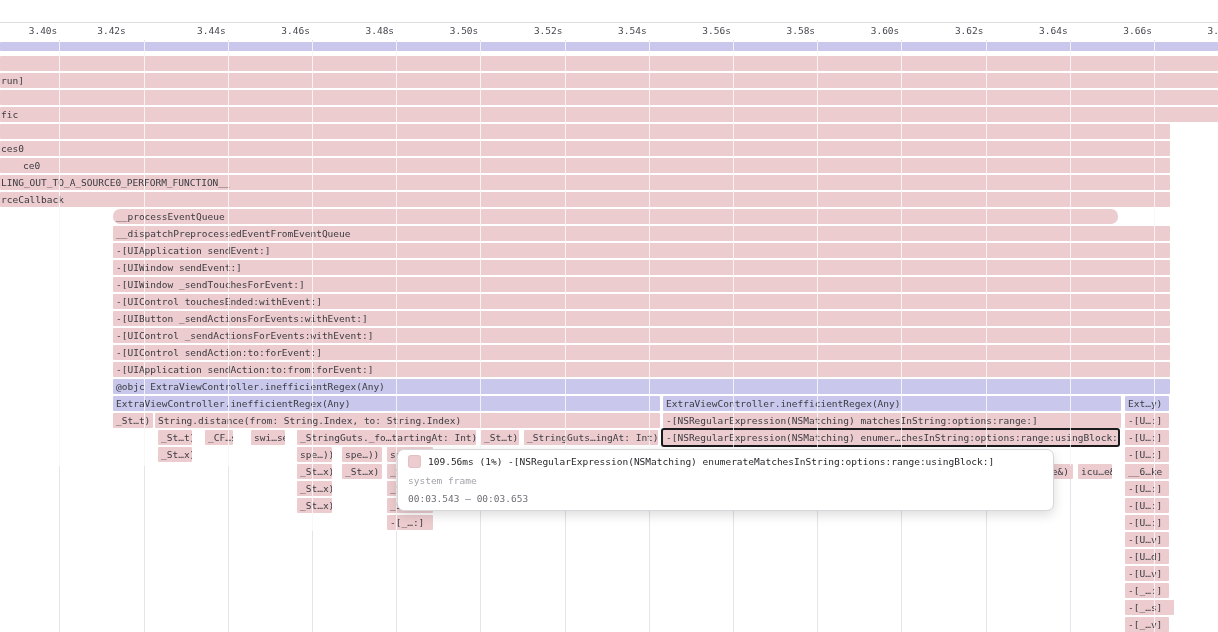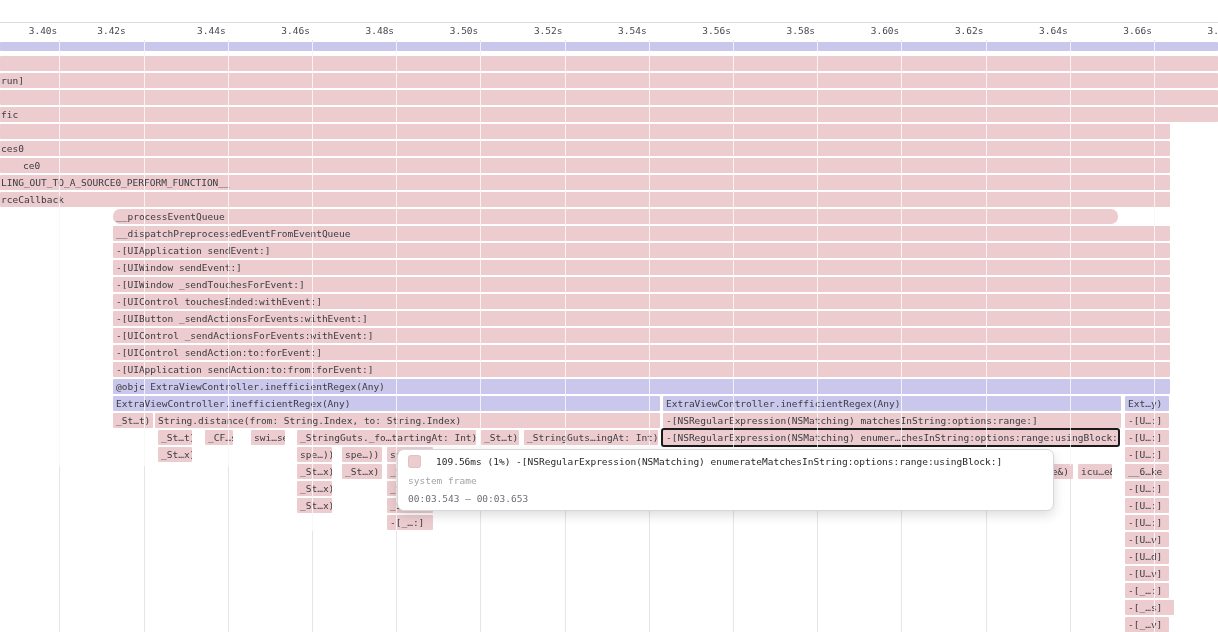--- a/index.html
+++ b/index.html
@@ -27,21 +27,21 @@
   .clip{padding-left:1px;}
   .tail{text-align:right;padding-right:4px;}
   .sel{outline:2px solid var(--selected_border);z-index:2;}
   .tip{
     position:absolute;left:397px;top:449px;width:657px;height:62px;box-sizing:border-box;
     background:#ffffff;border:1px solid #d6d6db;border-radius:7px;
     box-shadow:0 4px 12px rgba(0,0,0,0.14);z-index:5;
     padding:5px 10px;display:flex;flex-direction:column;justify-content:space-between;
     font-size:9.5px;line-height:13px;
   }
-  .tip-line1{display:flex;align-items:center;gap:15px;color:#27272b;white-space:nowrap;overflow:hidden;}
+  .tip-line1{display:flex;align-items:center;gap:7px;color:#27272b;white-space:nowrap;overflow:hidden;}
   .tip-swatch{width:11px;height:11px;border-radius:3px;background:var(--pink);border:1px solid rgba(0,0,0,0.05);flex:none;}
   .tip-sub{color:#a2a2a9;white-space:nowrap;}
   .tip-range{color:#6e6e77;white-space:nowrap;}
 </style>
 </head>
 <body>
 
 <div id="chart">
   <div class="topline"></div>
 

